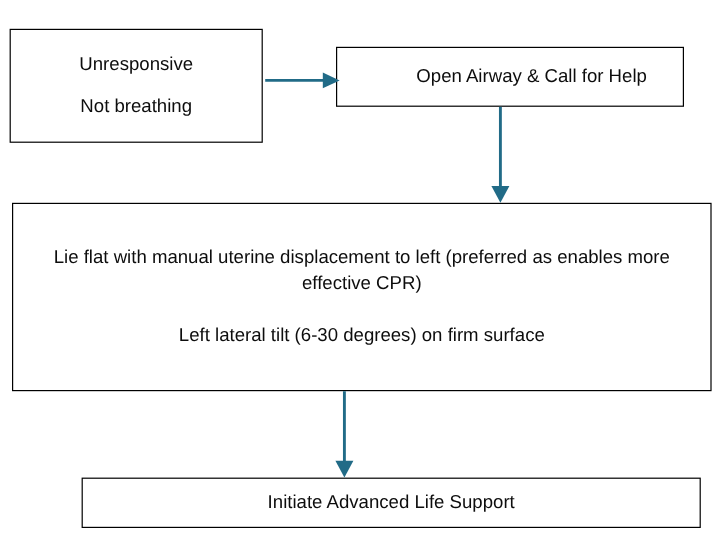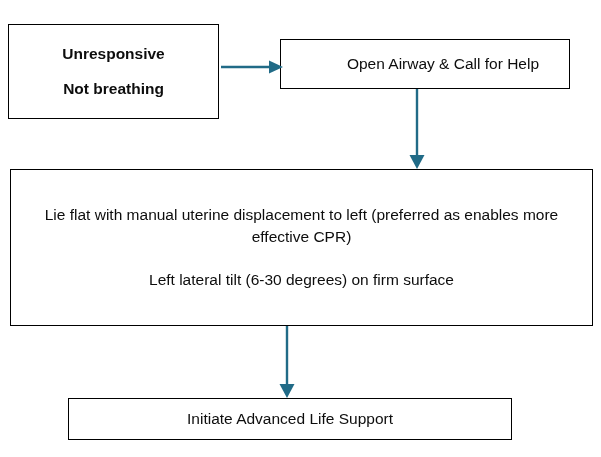--- a/index.html
+++ b/index.html
@@ -39,21 +39,21 @@
 
   
   #node-assess {
     left: 8px;
     top: 24px;
     width: 211px;
     height: 95px;
     font-size: 15.5px;
     line-height: 1.35;
   }
-  #node-assess .line { margin: 7px 0; font-weight: bold; }
+  #node-assess .line { margin: 7px 0; }
 
   
   #node-airway {
     left: 280px;
     top: 39px;
     width: 290px;
     height: 50px;
     font-size: 15.5px;
     padding-left: 36px;
   }
@@ -70,21 +70,21 @@
   }
   #node-position .line { margin: 0; }
   #node-position .line-1 { margin-top: 2px; }
   #node-position .line-or { margin: 22px 0 0 0; }
   #node-position .line-3 { margin: 22px 0 2px 0; }
 
   
   #node-als {
     left: 68px;
     top: 398px;
-    width: 444px;
+    width: 516px;
     height: 42px;
     font-size: 15.5px;
   }
 
   
   .connector {
     position: absolute;
     overflow: visible;
   }
   #arrow-assess-to-airway { left: 219px; top: 55px; width: 66px; height: 24px; }

